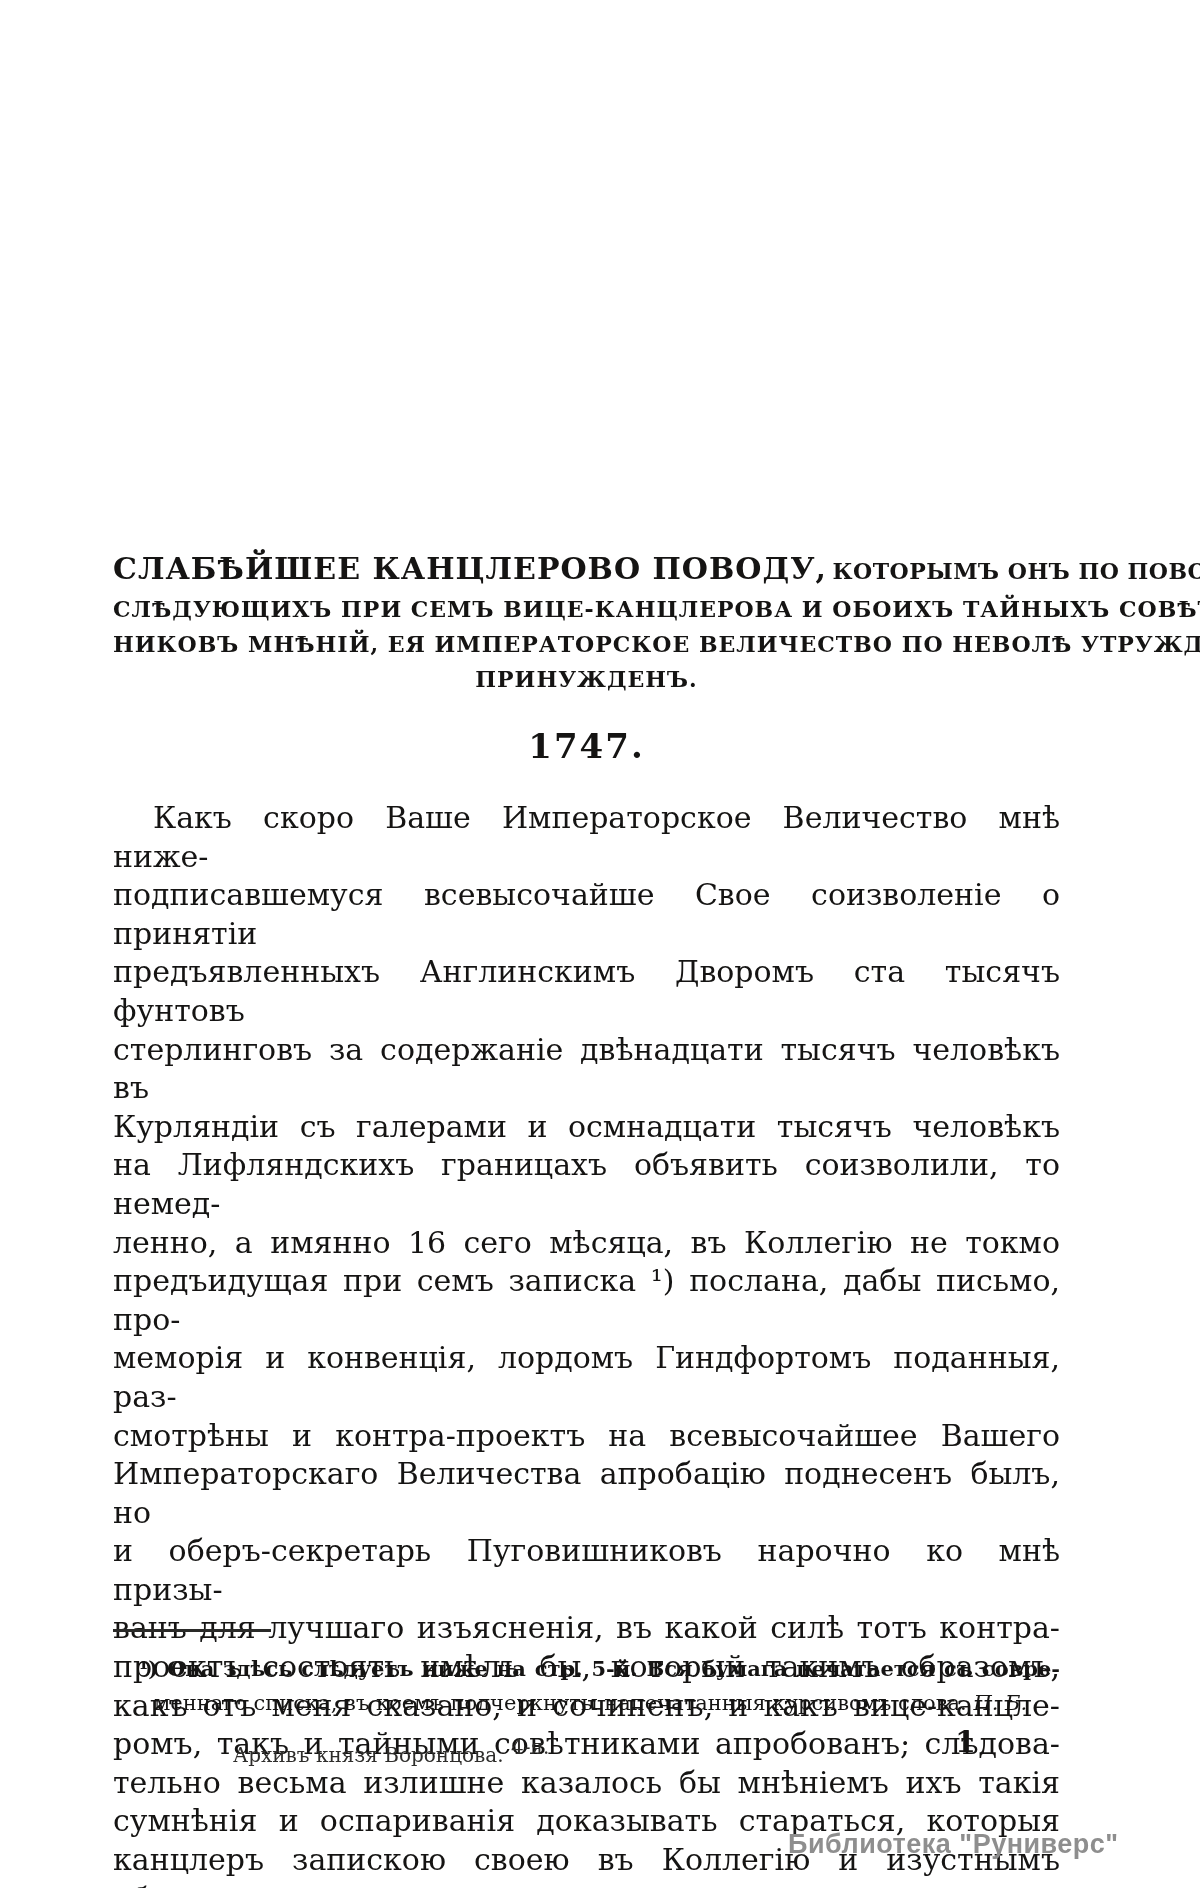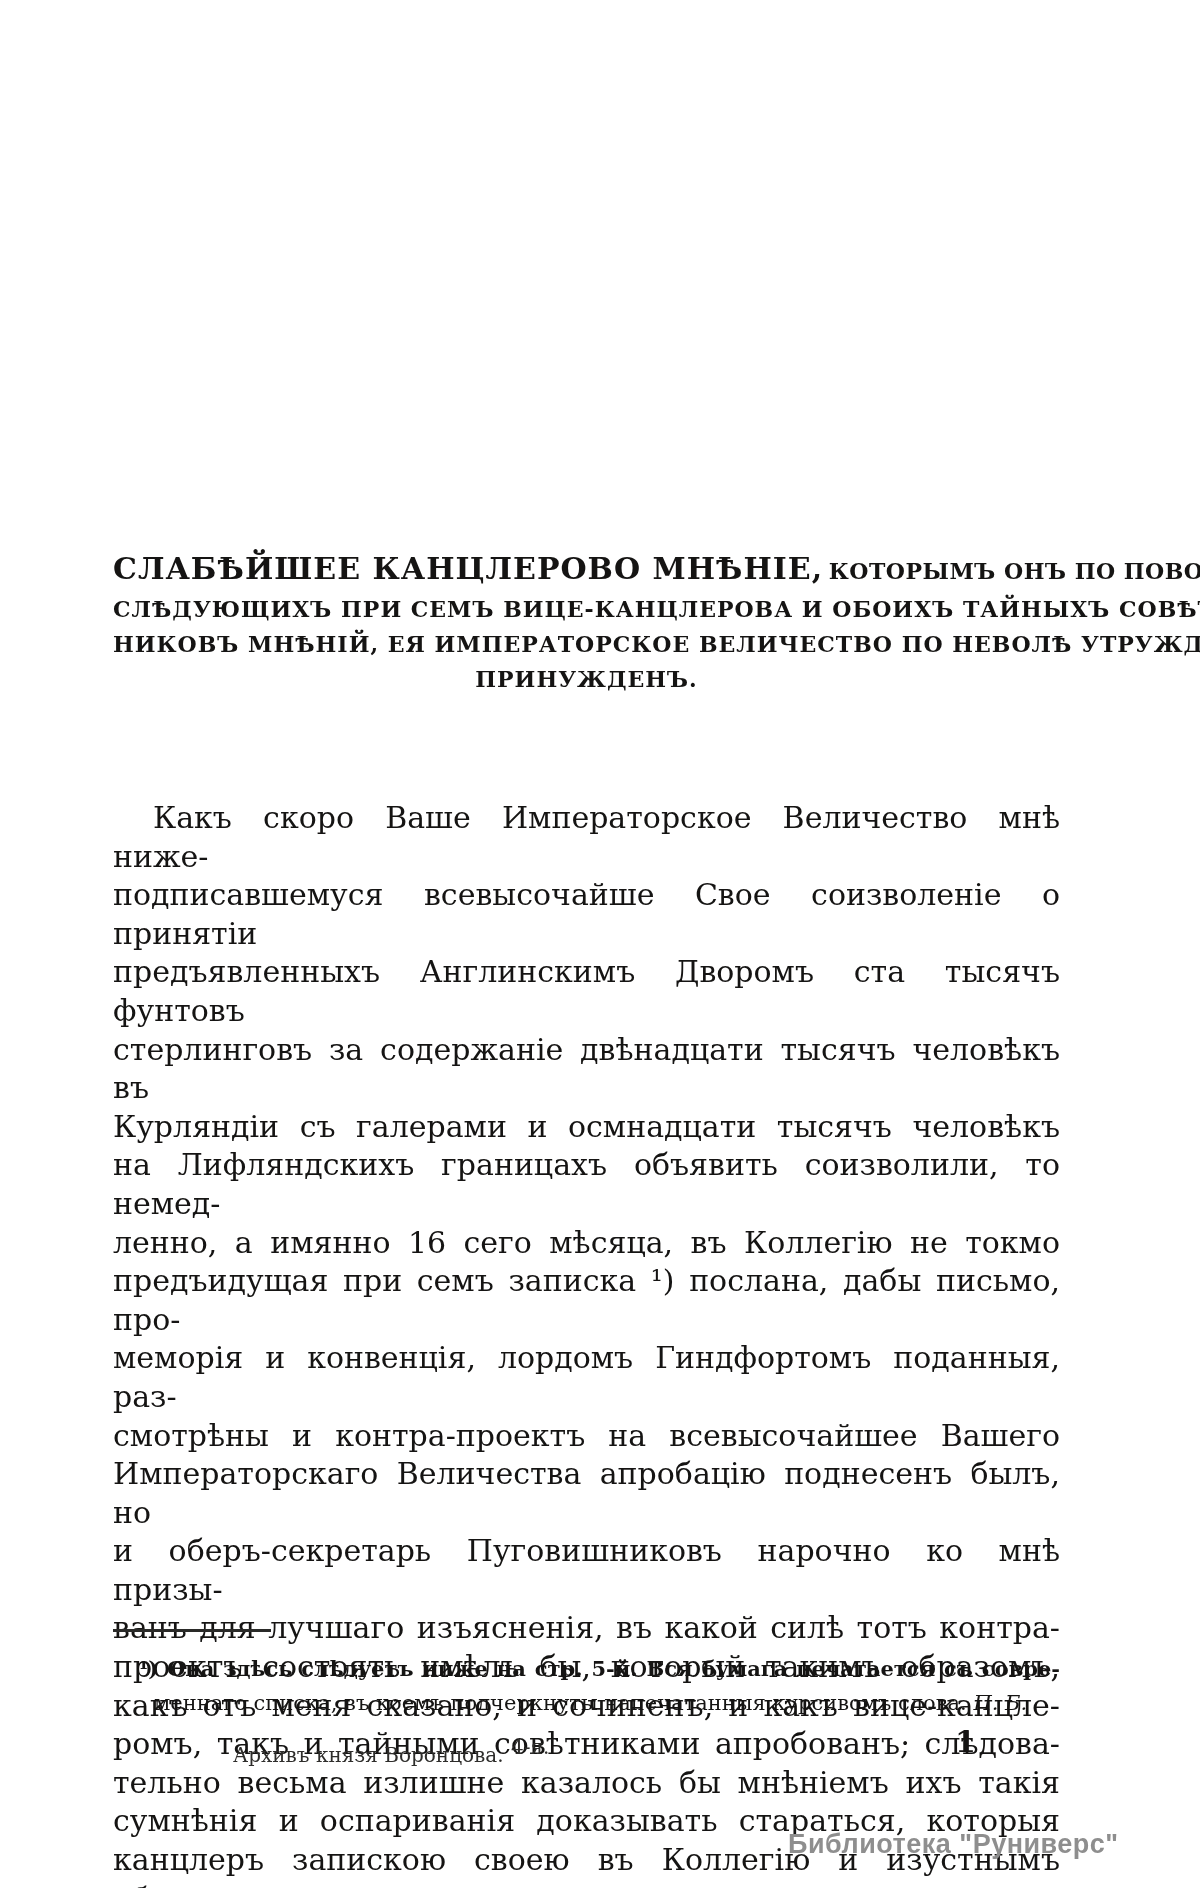--- a/index.html
+++ b/index.html
@@ -91,26 +91,27 @@
     letter-spacing: 0.5px;
     white-space: nowrap;
   }
 </style>
 </head>
 <body>
 
 <div class="sheet">
 
   <div class="content heading">
-    <div class="h-line h-row1"><span class="h-big">СЛАБѢЙШЕЕ КАНЦЛЕРОВО МНѢНІЕ,</span> <span class="h-small">КОТОРЫМЪ ОНЪ ПО ПОВОДУ</span></div>
+    <div class="h-line h-row1"><span class="h-big">СЛАБѢЙШЕЕ КАНЦЛЕРОВО ПОВОДУ,</span> <span class="h-small">КОТОРЫМЪ ОНЪ ПО ПОВОДУ</span></div>
     <div class="h-line h-row">СЛѢДУЮЩИХЪ ПРИ СЕМЪ ВИЦЕ-КАНЦЛЕРОВА И ОБОИХЪ ТАЙНЫХЪ СОВѢТ-</div>
     <div class="h-line h-row">НИКОВЪ МНѢНІЙ, ЕЯ ИМПЕРАТОРСКОЕ ВЕЛИЧЕСТВО ПО НЕВОЛѢ УТРУЖДАТЬ</div>
     <div class="h-row h-last">ПРИНУЖДЕНЪ.</div>
   </div>
 
+  <div class="content date-line">1747.</div>
 
   <div class="content body-text">Какъ скоро Ваше Императорское Величество мнѣ ниже-
 подписавшемуся всевысочайше Свое соизволеніе о принятіи
 предъявленныхъ Англинскимъ Дворомъ ста тысячъ фунтовъ
 стерлинговъ за содержаніе двѣнадцати тысячъ человѣкъ въ
 Курляндіи съ галерами и осмнадцати тысячъ человѣкъ
 на Лифляндскихъ границахъ объявить соизволили, то немед-
 ленно, а имянно 16 сего мѣсяца, въ Коллегію не токмо
 предъидущая при семъ записка ¹) послана, дабы письмо, про-
 меморія и конвенція, лордомъ Гиндфортомъ поданныя, раз-

